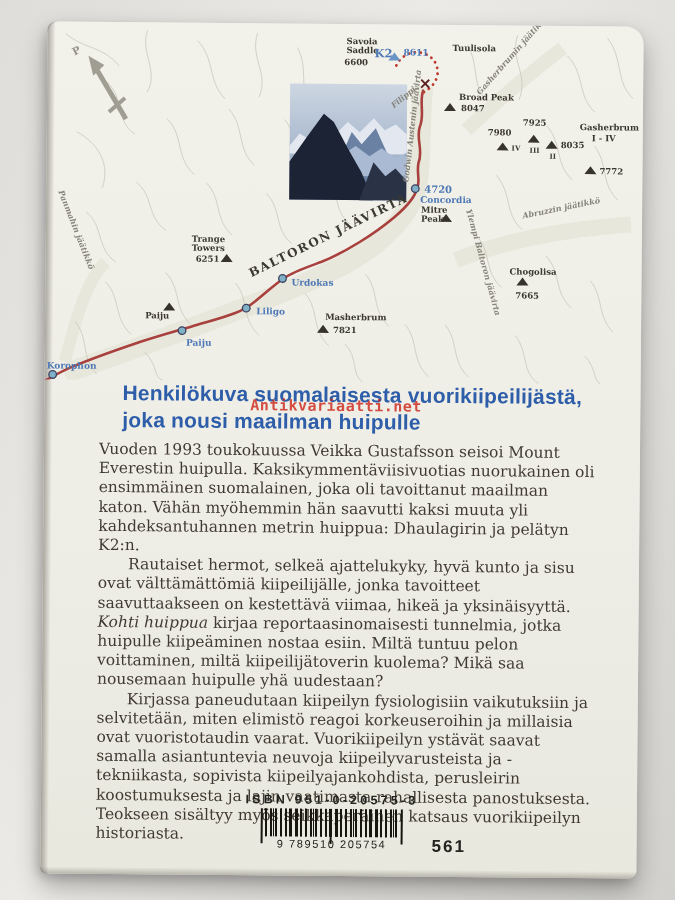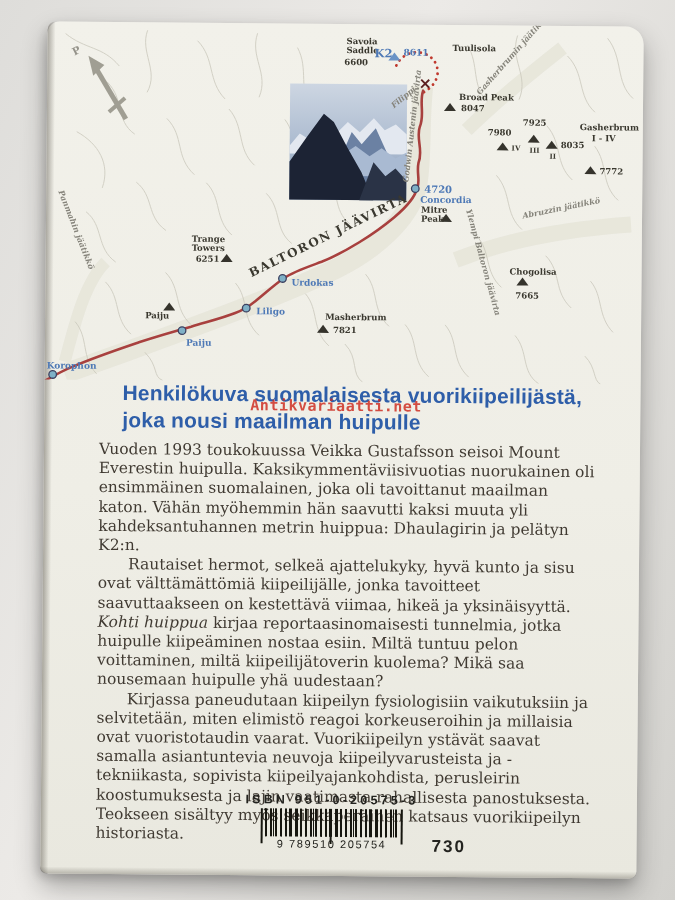--- a/index.html
+++ b/index.html
@@ -225,16 +225,16 @@
       <div class="isbn-label">ISBN 951-0-20575-3</div>
       <div class="barcode">
         <div class="guard g1"></div>
         <div class="bars"></div>
         <div class="guard g2"></div>
         <div class="guard g3"></div>
         <div class="barcode-number">9 789510 205754</div>
       </div>
     </div>
 
-    <div class="code-right">730</div>
+    <div class="code-right">561</div>
 
   </div>
 </div>
 
 </body></html>

